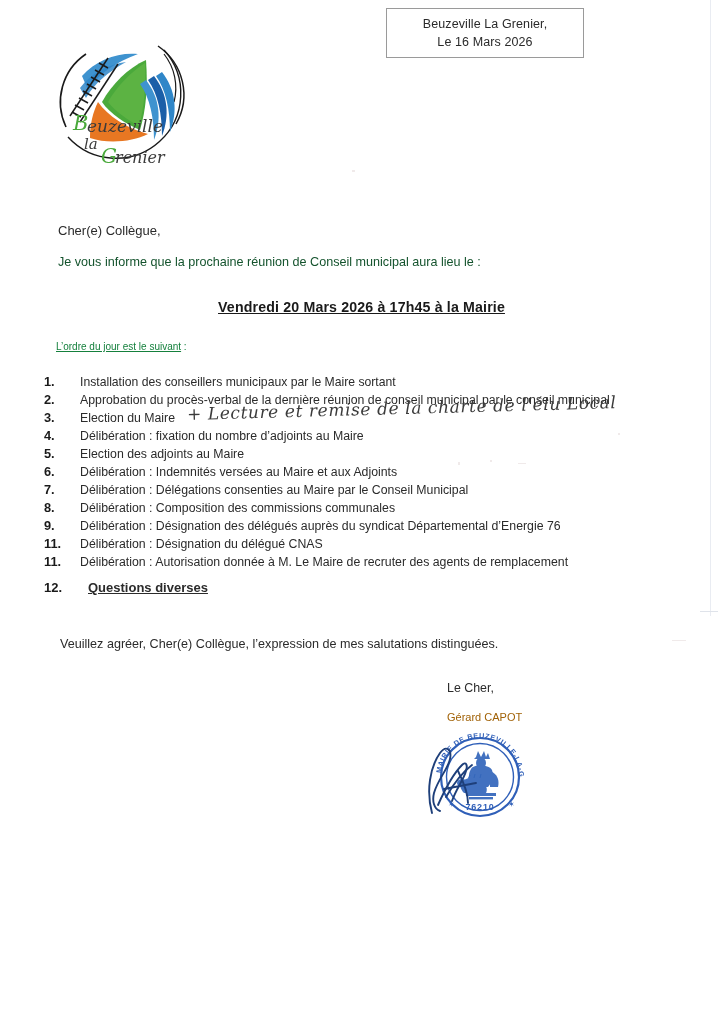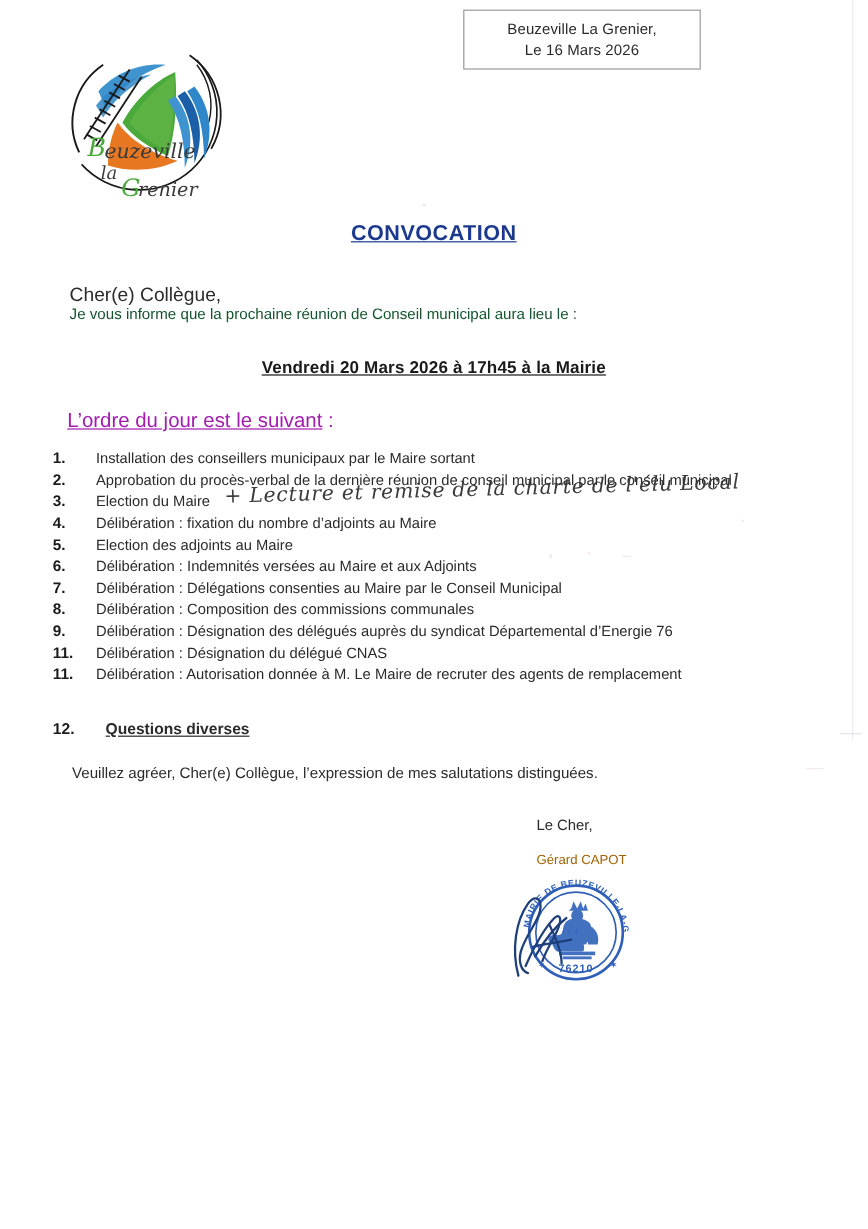--- a/index.html
+++ b/index.html
@@ -85,23 +85,22 @@
     color: #1b3a8f;
     text-decoration: underline;
     letter-spacing: 0.4px;
   }
 
   
   .p-salut {
     position: absolute;
     left: 58px;
     top: 223px;
-    font-size: 16px;
+    font-size: 13px;
     color: #2b2b2b;
-    margin-top: 15px;
   }
   .p-intro {
     position: absolute;
     left: 58px;
     top: 255px;
     font-size: 12.6px;
     color: #14532d;
   }
   .meeting-line {
     position: absolute;
@@ -115,22 +114,22 @@
     font-weight: bold;
     color: #1a1a1a;
     text-decoration: underline;
     letter-spacing: 0.15px;
     text-align: right;
   }
   .agenda-intro {
     position: absolute;
     left: 56px;
     top: 341px;
-    font-size: 17px;
-    color: #a21caf;
+    font-size: 10px;
+    color: #15803d;
   }
   .agenda-intro .u {
     text-decoration: underline;
   }
 
   
   .agenda {
     position: absolute;
     left: 44px;
     top: 374px;
@@ -151,21 +150,21 @@
     text-align: left;
     padding-left: 0px;
   }
   .agenda-text {
     font-size: 12.3px;
     color: #2b2b2b;
     white-space: nowrap;
   }
   .agenda-row.item1 .agenda-text { font-size: 12.2px; }
   .agenda-row.final {
-    margin-top: 28px;
+    margin-top: 8px;
     height: 20px;
   }
   .agenda-row.final .agenda-num { font-size: 13px; }
   .agenda-row.final .agenda-text {
     font-size: 13px;
     font-weight: bold;
     text-decoration: underline;
     padding-left: 8px;
   }
 
@@ -269,23 +268,20 @@
       <path d="M100,48 C114,66 116,88 108,108 C108,86 104,66 94,52 Z" fill="#3f93cf"></path>
 
       <text x="27" y="98" font-family="DejaVu Serif, serif" font-style="italic" font-size="21" fill="#4aa93b">B</text>
       <text x="41" y="100" font-family="DejaVu Serif, serif" font-style="italic" font-size="17" fill="#3a3a3a">euzeville</text>
       <text x="38" y="117" font-family="DejaVu Serif, serif" font-style="italic" font-size="15" fill="#3a3a3a">la</text>
       <text x="55" y="131" font-family="DejaVu Serif, serif" font-style="italic" font-size="20" fill="#4aa93b">G</text>
       <text x="69" y="131" font-family="DejaVu Serif, serif" font-style="italic" font-size="16" fill="#3a3a3a">renier</text>
     </svg>
   </div>
 
-  <div class="title">
-    <span>CONVOCATION</span>
-  </div>
 
   <div class="p-salut">Cher(e) Collègue,</div>
   <div class="p-intro">Je vous informe que la prochaine réunion de Conseil municipal aura lieu le :</div>
 
   <div class="meeting-line">
     <span>Vendredi  20 Mars 2026 à 17h45 à la Mairie</span>
   </div>
 
   <div class="agenda-intro">
     <span class="u">L’ordre du jour est le suivant</span><span> :</span>

